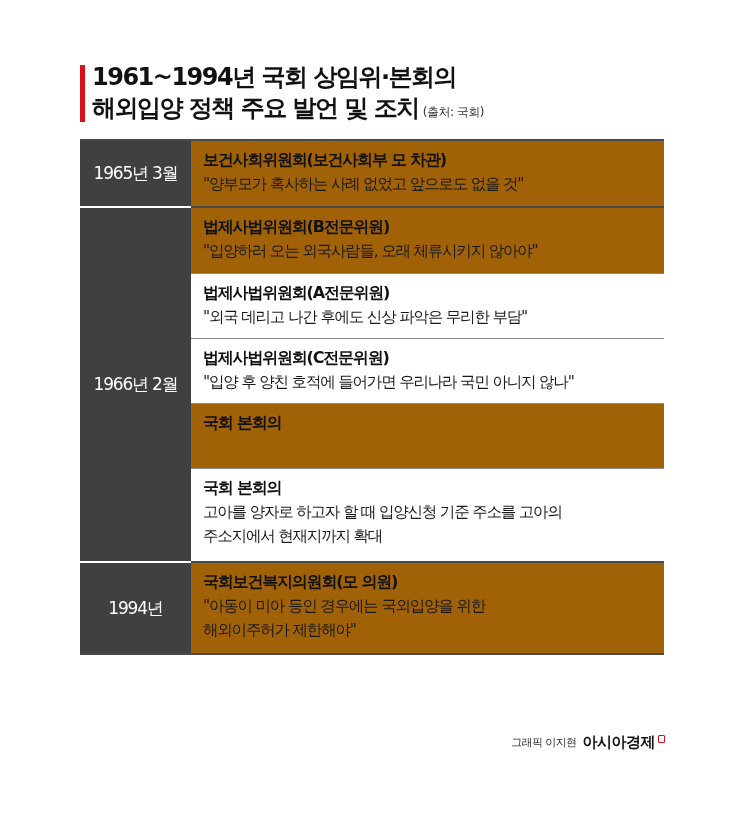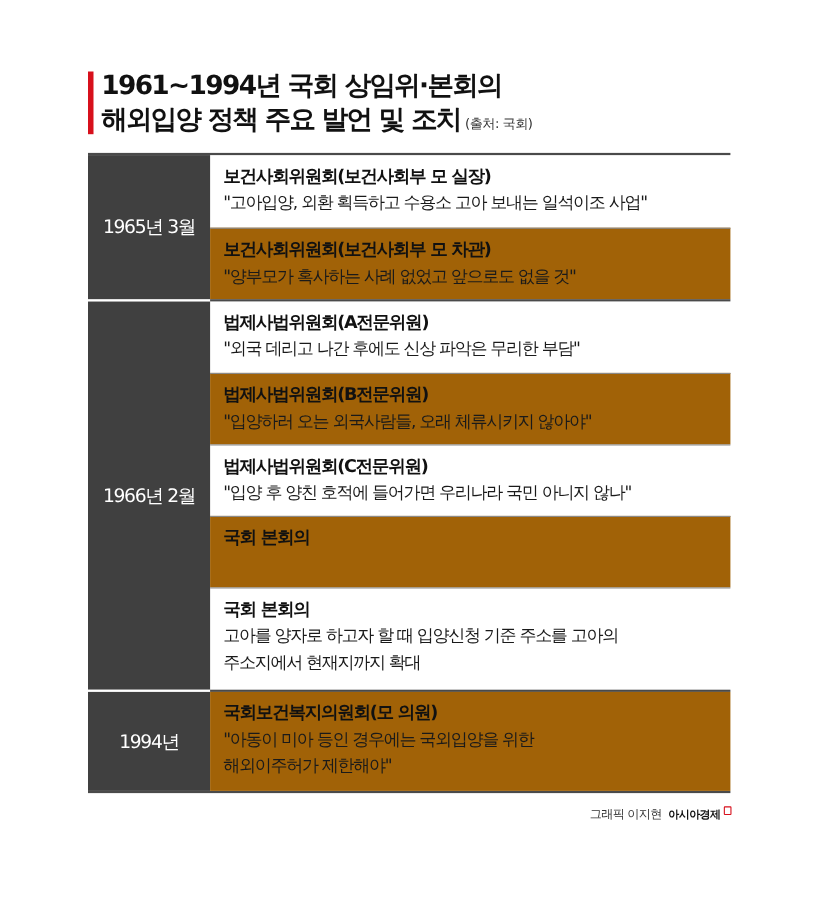--- a/index.html
+++ b/index.html
@@ -22,58 +22,54 @@
   .year-cell { width: 111px; flex: none; background: #404040; color: #ffffff; display: flex; align-items: center; justify-content: center; font-size: 17px; letter-spacing: -1.2px; }
   .rows { flex: 1; }
   .row { padding: 7px 0 8px 12px; box-sizing: border-box; min-height: 65px; }
   .row + .row { border-top: 1px solid #8a8a8a; }
   .row.gray { background: #a16207; }
   .row-head { font-size: 16px; font-weight: bold; letter-spacing: -1.2px; line-height: 24px; color: #111; white-space: nowrap; }
   .row-body { font-size: 15.5px; letter-spacing: -1.2px; line-height: 24px; color: #1a1a1a; white-space: pre-line; }
 
   .footer { position: absolute; right: 80px; top: 733px; display: flex; align-items: center; gap: 6px; }
   .footer-credit { font-size: 11px; color: #333; letter-spacing: -0.6px; }
-  .footer-brand { font-size: 10px; font-weight: bold; color: #111; letter-spacing: -0.5px; }
+  .footer-brand { font-size: 15px; font-weight: bold; color: #111; letter-spacing: -0.5px; }
   .brand-icon { width: 5px; height: 6px; border: 1.5px solid #d7101c; border-radius: 1px; margin-top: -8px; margin-left: -3px; }
 </style>
 </head>
 <body>
 
 <div class="title-wrap">
   <div class="title-bar"></div>
   <div class="title-line title-line1">1961~1994년 국회 상임위·본회의</div>
   <div class="title-line title-line2"><span>해외입양 정책 주요 발언 및 조치</span><span class="title-source">(출처: 국회)</span></div>
 </div>
 
 <div class="table">
 
   <div class="group">
     <div class="year-cell">1965년 3월</div>
     <div class="rows">
-      <div class="row" style="height:66px">
-        <div class="row-head">보건사회위원회(보건사회부 모 실장)</div>
-        <div class="row-body">"고아입양, 외환 획득하고 수용소 고아 보내는 일석이조 사업"</div>
-      </div>
       <div class="row gray" style="height:64px">
         <div class="row-head">보건사회위원회(보건사회부 모 차관)</div>
         <div class="row-body">"양부모가 혹사하는 사례 없었고 앞으로도 없을 것"</div>
       </div>
     </div>
   </div>
 
   <div class="group">
     <div class="year-cell">1966년 2월</div>
     <div class="rows">
+      <div class="row gray" style="height:65px">
+        <div class="row-head">법제사법위원회(B전문위원)</div>
+        <div class="row-body">"입양하러 오는 외국사람들, 오래 체류시키지 않아야"</div>
+      </div>
       <div class="row" style="height:65px">
         <div class="row-head">법제사법위원회(A전문위원)</div>
         <div class="row-body">"외국 데리고 나간 후에도 신상 파악은 무리한 부담"</div>
-      </div>
-      <div class="row gray" style="height:65px">
-        <div class="row-head">법제사법위원회(B전문위원)</div>
-        <div class="row-body">"입양하러 오는 외국사람들, 오래 체류시키지 않아야"</div>
       </div>
       <div class="row" style="height:65px">
         <div class="row-head">법제사법위원회(C전문위원)</div>
         <div class="row-body">"입양 후 양친 호적에 들어가면 우리나라 국민 아니지 않나"</div>
       </div>
       <div class="row gray" style="height:65px">
         <div class="row-head">국회 본회의</div>
       </div>
       <div class="row" style="height:93px">
         <div class="row-head">국회 본회의</div>

